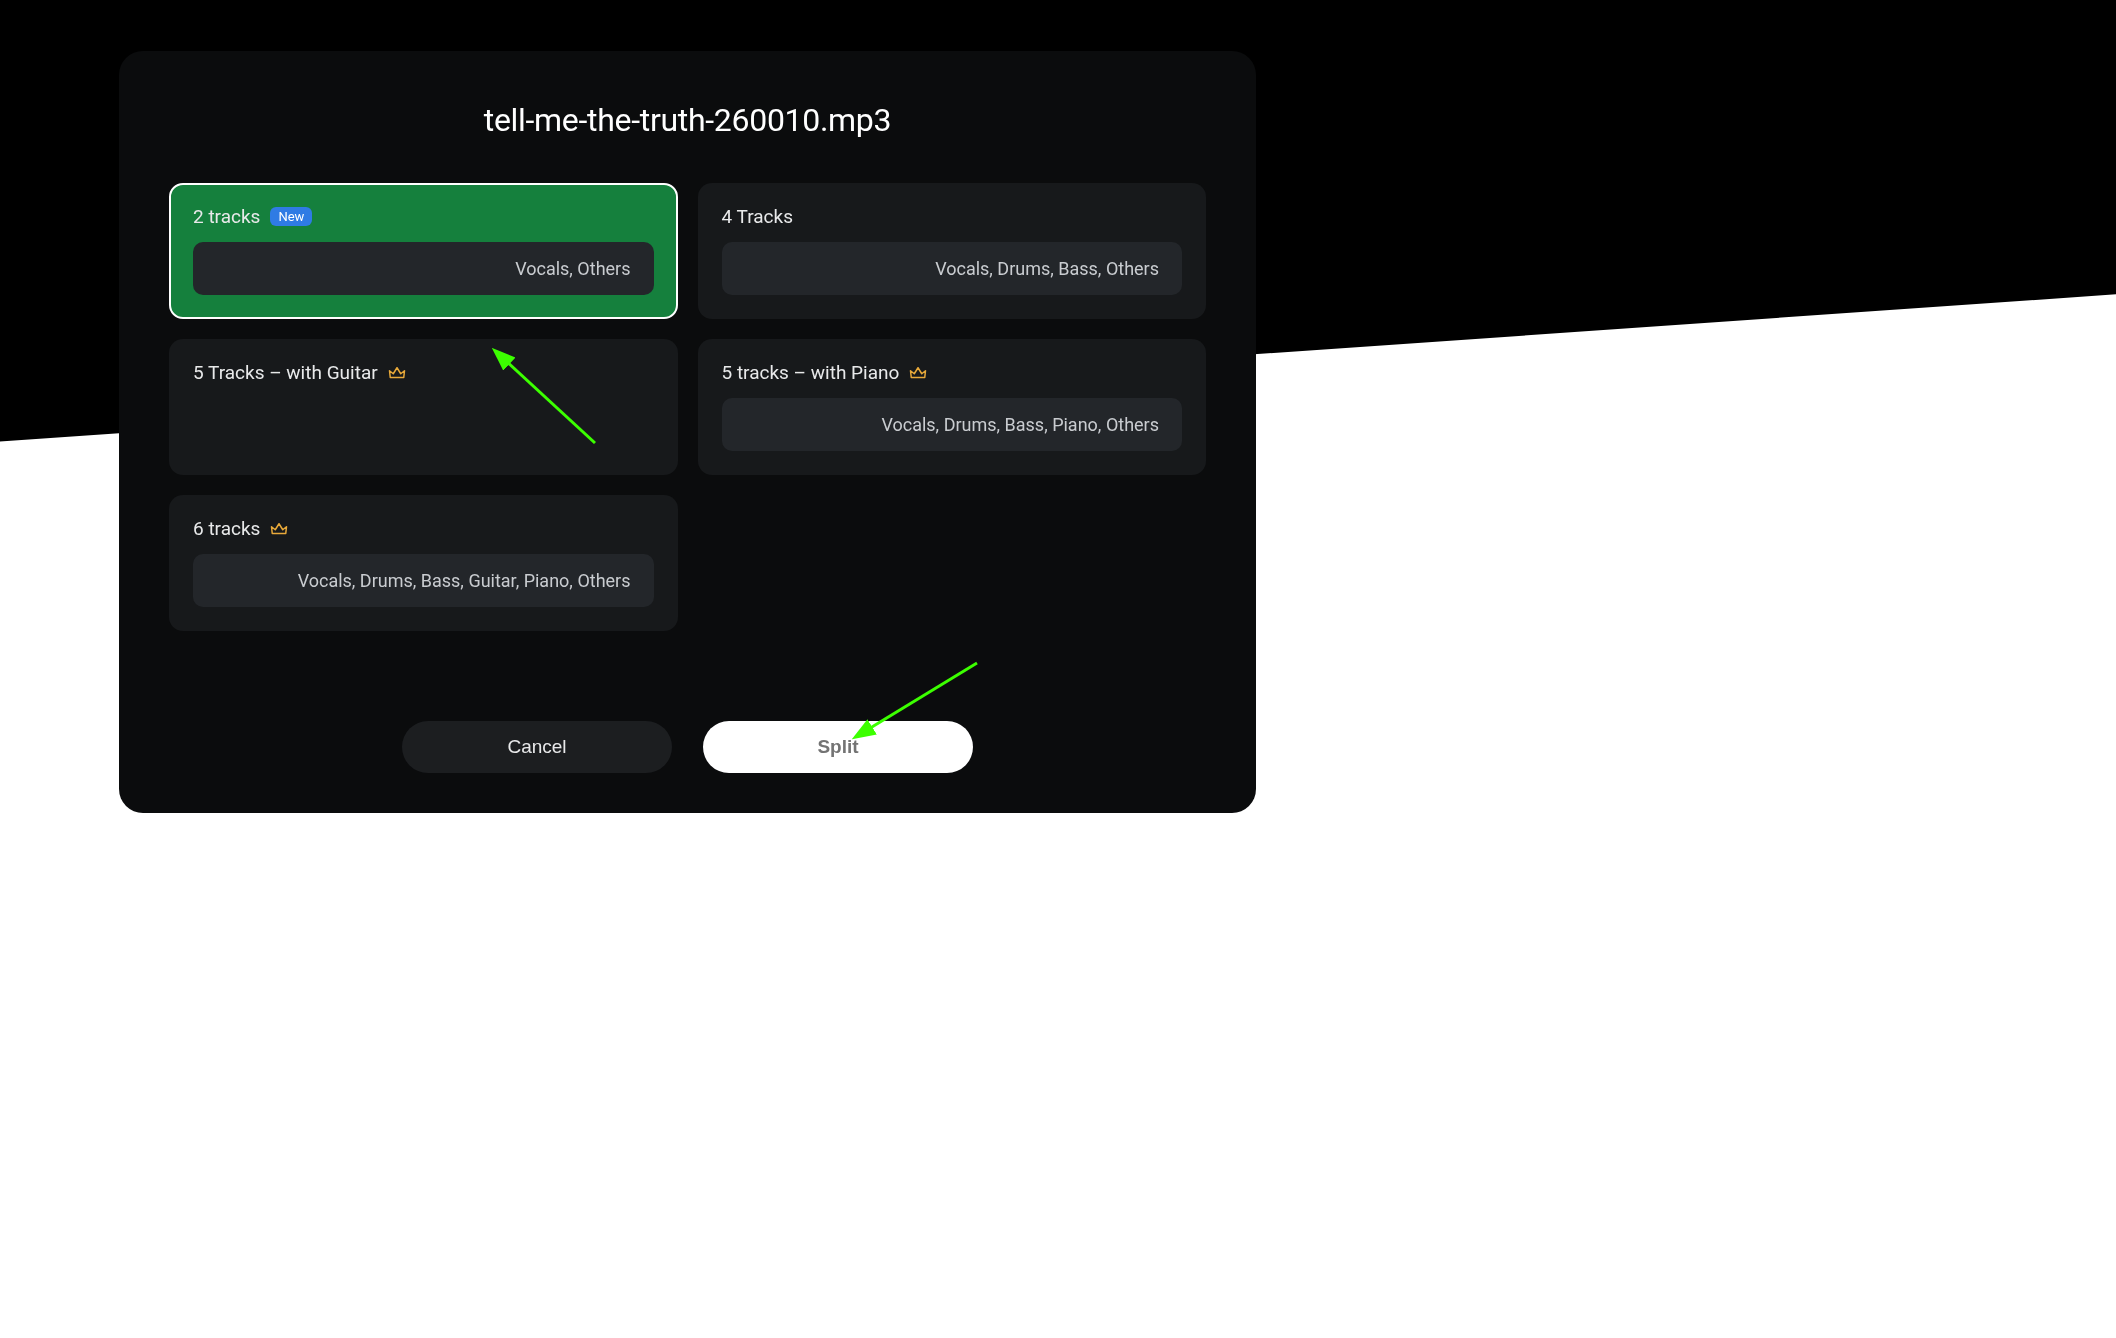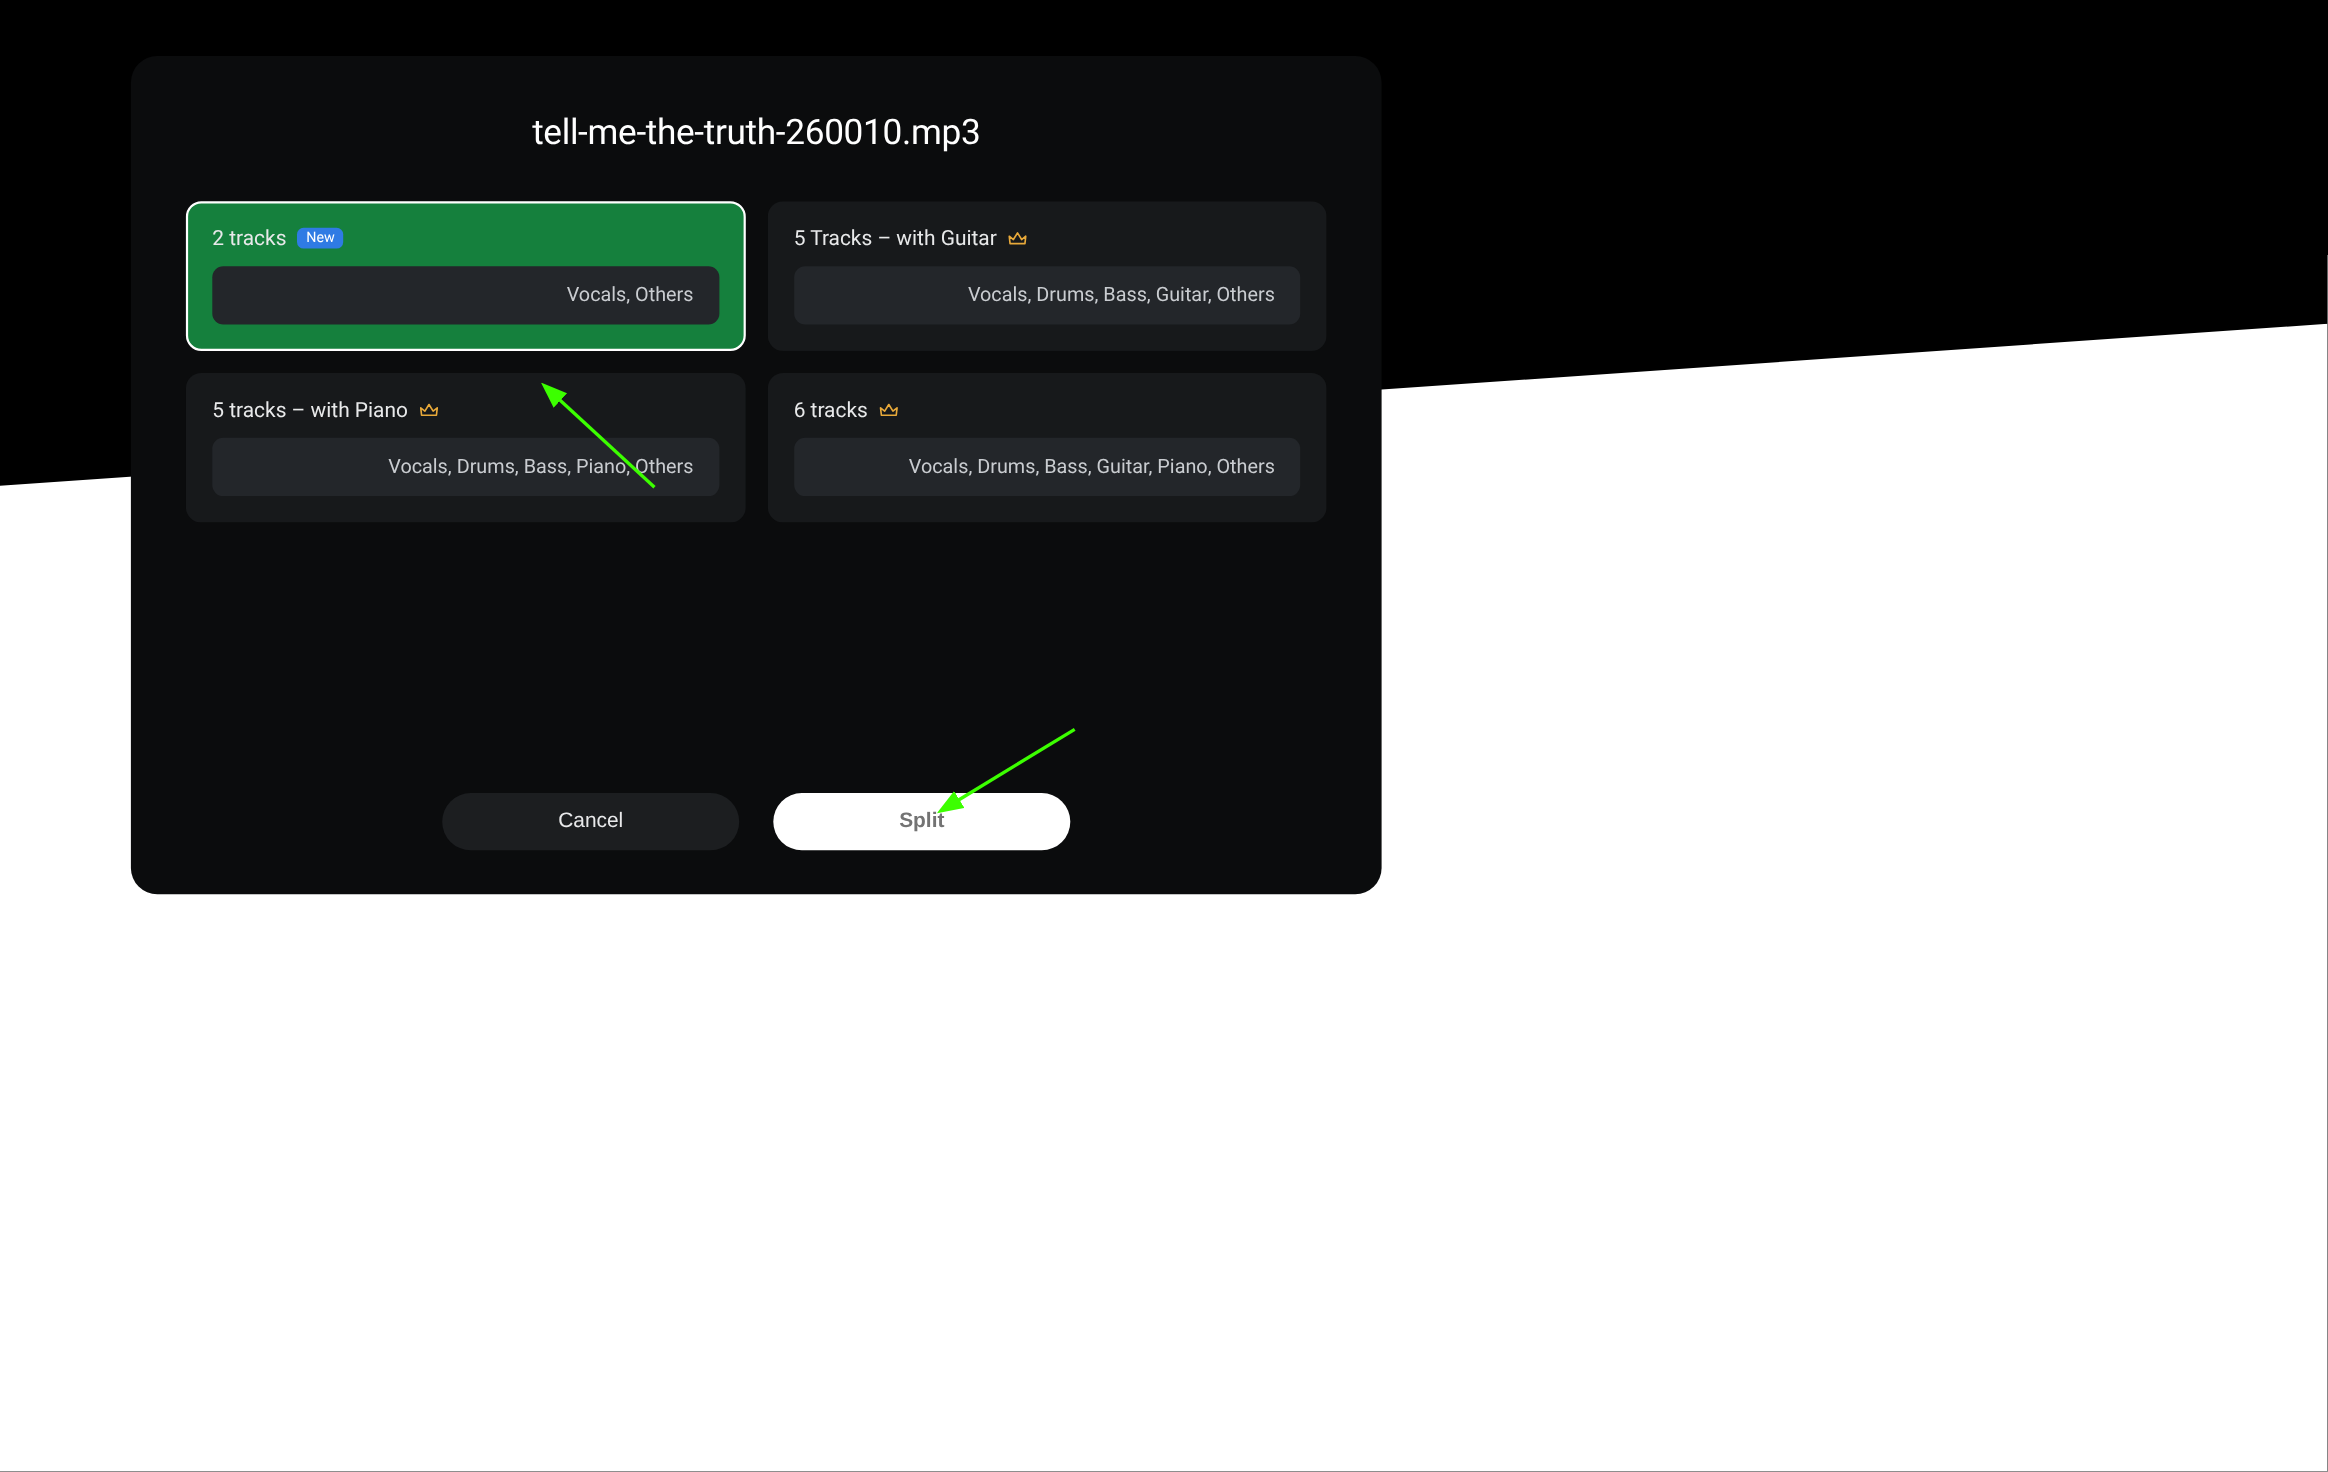--- a/index.html
+++ b/index.html
@@ -135,28 +135,33 @@
   <div class="options" id="options">
       <div class="option selected">
         <div class="option-header">
           <span>2 tracks</span>
           <span class="badge-new">New</span>
         </div>
         <div class="option-desc">Vocals, Others</div>
       </div>
       <div class="option">
         <div class="option-header">
+          <span>4 Tracks</span>
+        </div>
+        <div class="option-desc">Vocals, Drums, Bass, Others</div>
+      </div>
+      <div class="option">
+        <div class="option-header">
           <span>5 Tracks – with Guitar</span>
           <span class="crown-icon">
             <svg viewBox="0 0 24 24" fill="none" stroke="#e8a93a" stroke-width="2">
               <path d="M3 18h18M3 18l-1-9 5 4 5-8 5 8 5-4-1 9" stroke-linejoin="round" stroke-linecap="round"></path>
             </svg>
           </span>
         </div>
-        <div class="option-desc">Vocals, Drums, Bass, Guitar, Others</div>
       </div>
       <div class="option">
         <div class="option-header">
           <span>5 tracks – with Piano</span>
           <span class="crown-icon">
             <svg viewBox="0 0 24 24" fill="none" stroke="#e8a93a" stroke-width="2">
               <path d="M3 18h18M3 18l-1-9 5 4 5-8 5 8 5-4-1 9" stroke-linejoin="round" stroke-linecap="round"></path>
             </svg>
           </span>
         </div>

